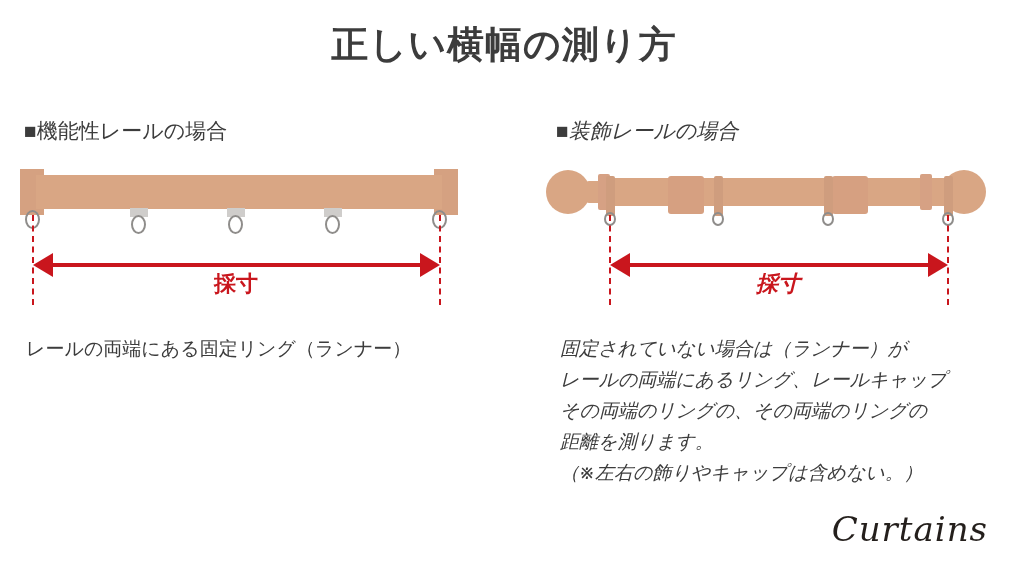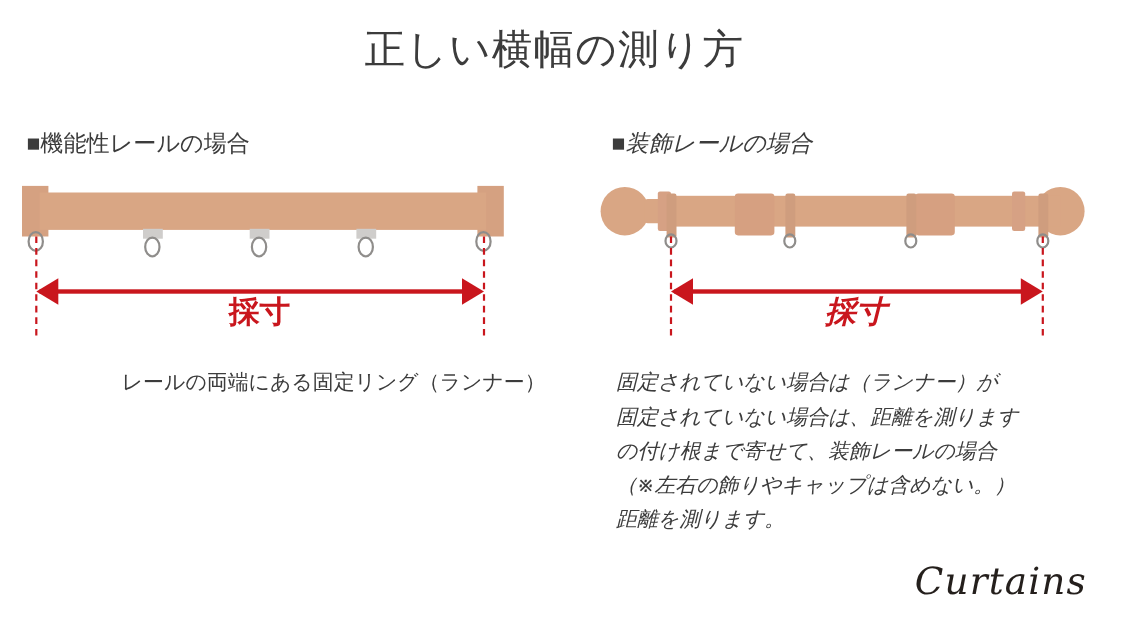--- a/index.html
+++ b/index.html
@@ -25,21 +25,21 @@
   .title {
     position: absolute;
     top: 22px;
     left: 0;
     width: 1008px;
     text-align: center;
     font-size: 37px;
     line-height: 46px;
     letter-spacing: 1px;
     color: #3c3c3c;
-    font-weight: 400;
+    font-weight: 700;
   }
 
   
   .col {
     position: absolute;
     top: 0;
     height: 468px;
   }
   .col-left  { left: 0px;   width: 512px; }
   .col-right { left: 512px; width: 512px; font-style: italic; }
@@ -196,35 +196,35 @@
     width: 0;
     height: 0;
     border-top: 12px solid transparent;
     border-bottom: 12px solid transparent;
   }
   .arrow-head.left  { border-right: 20px solid #c9161d; }
   .arrow-head.right { border-left: 20px solid #c9161d; }
   .measure-label {
     position: absolute;
     top: 54px;
-    font-size: 28px;
+    font-size: 22px;
     line-height: 30px;
     color: #c9161d;
     font-weight: 600;
     text-align: center;
   }
 
   
   .caption {
     position: absolute;
     font-size: 19px;
     line-height: 31px;
     color: #3c3c3c;
   }
-  .col-left .caption  { left: 26px; top: 333px; width: 470px; text-align: right; }
+  .col-left .caption  { left: 26px; top: 333px; width: 470px; }
   .col-right .caption { left: 48px; top: 333px; width: 460px; }
   .caption p { margin: 0; }
 
   
   .logo {
     position: absolute;
     right: 36px;
     bottom: 16px;
     font-family: "DejaVu Serif", serif;
     font-size: 34px;
@@ -308,22 +308,22 @@
       <div class="guide" style="left:97px;"></div>
       <div class="guide" style="left:435px;"></div>
       <div class="arrow-line" style="left:101px; width:331px;"></div>
       <div class="arrow-head left" style="left:98px;"></div>
       <div class="arrow-head right" style="left:416px;"></div>
       <div class="measure-label" style="left:206px; width:120px;">採寸</div>
     </div>
 
     <div class="caption">
       <p>固定されていない場合は（ランナー）が</p>
-      <p>固定されていない場合は、距離を測ります</p>
-      <p>の付け根まで寄せて、装飾レールの場合</p>
+      <p>レールの両端にあるリング、レールキャップ</p>
+      <p>その両端のリングの、その両端のリングの</p>
+      <p>距離を測ります。</p>
       <p>（※左右の飾りやキャップは含めない。）</p>
-      <p>距離を測ります。</p>
     </div>
   </div>
 
   <div class="logo">Curtains</div>
 
 </div>
 
 </body></html>

